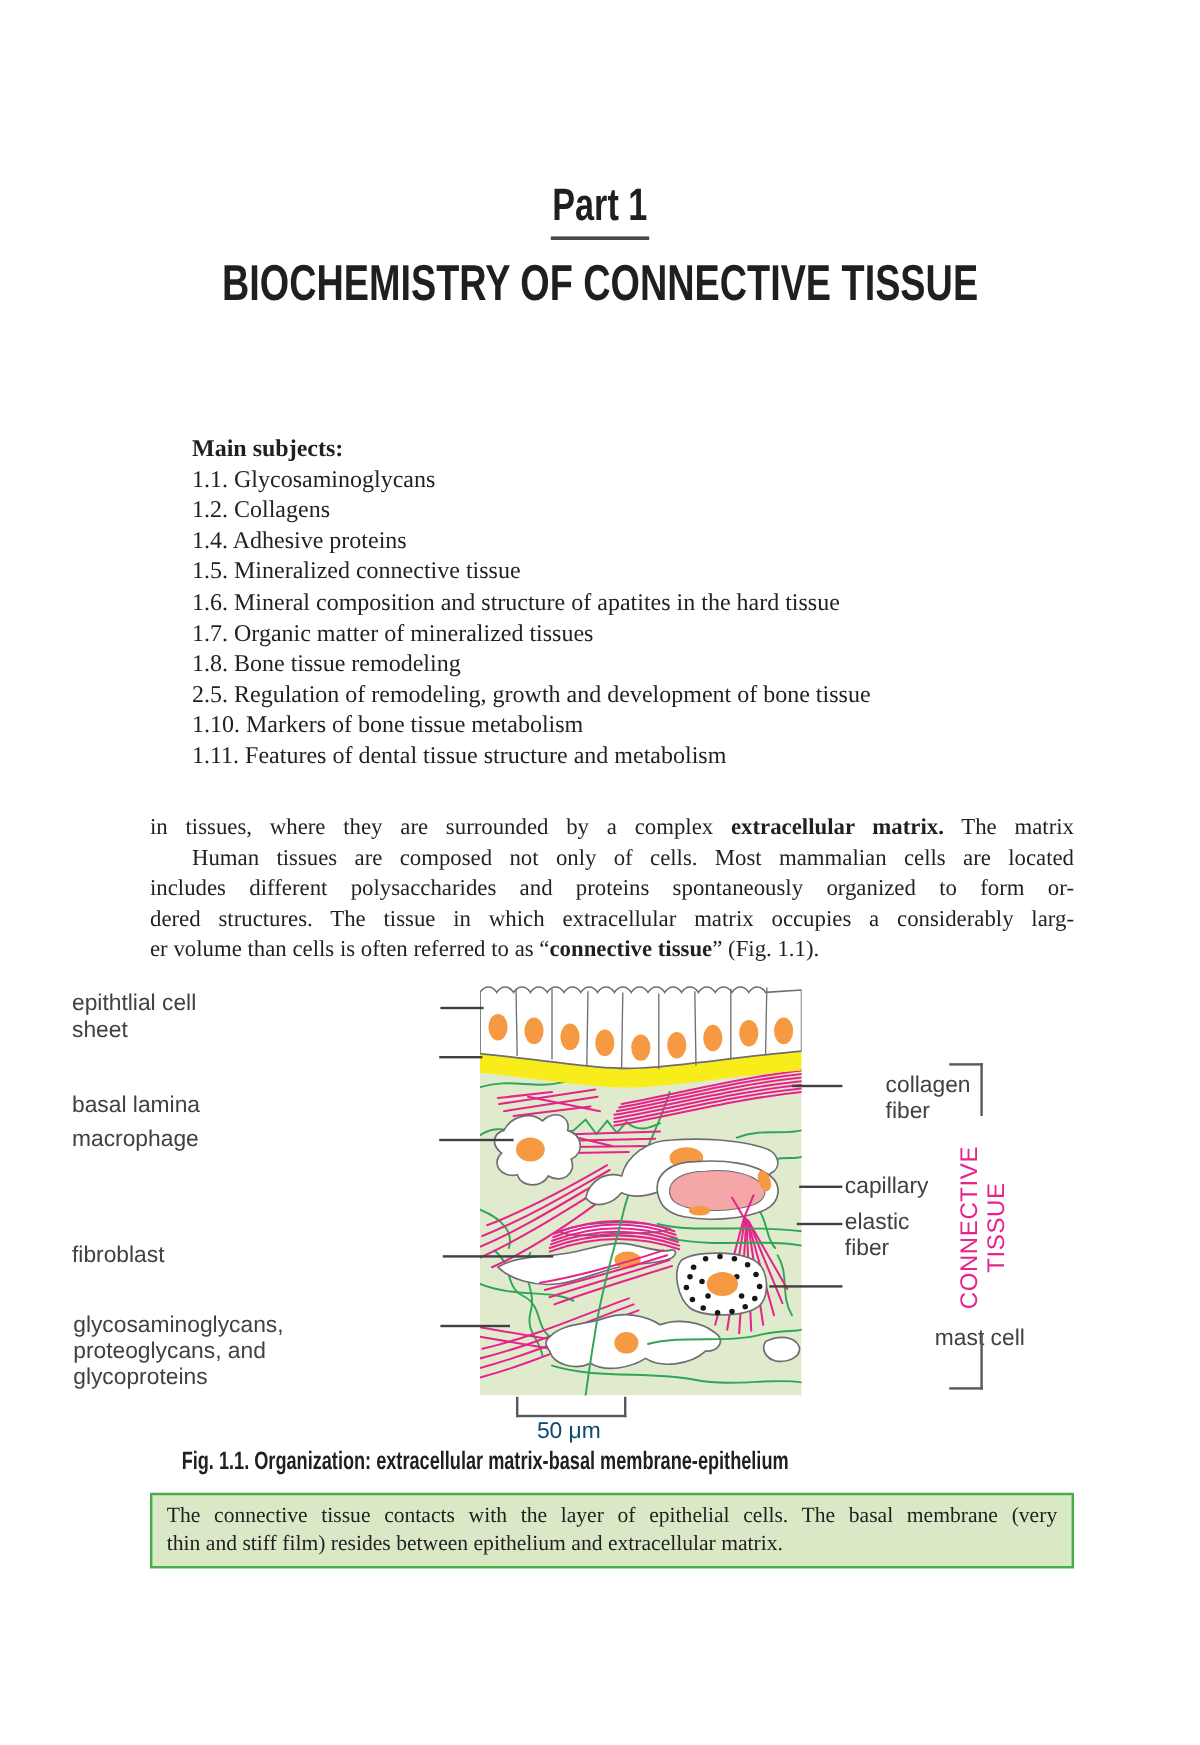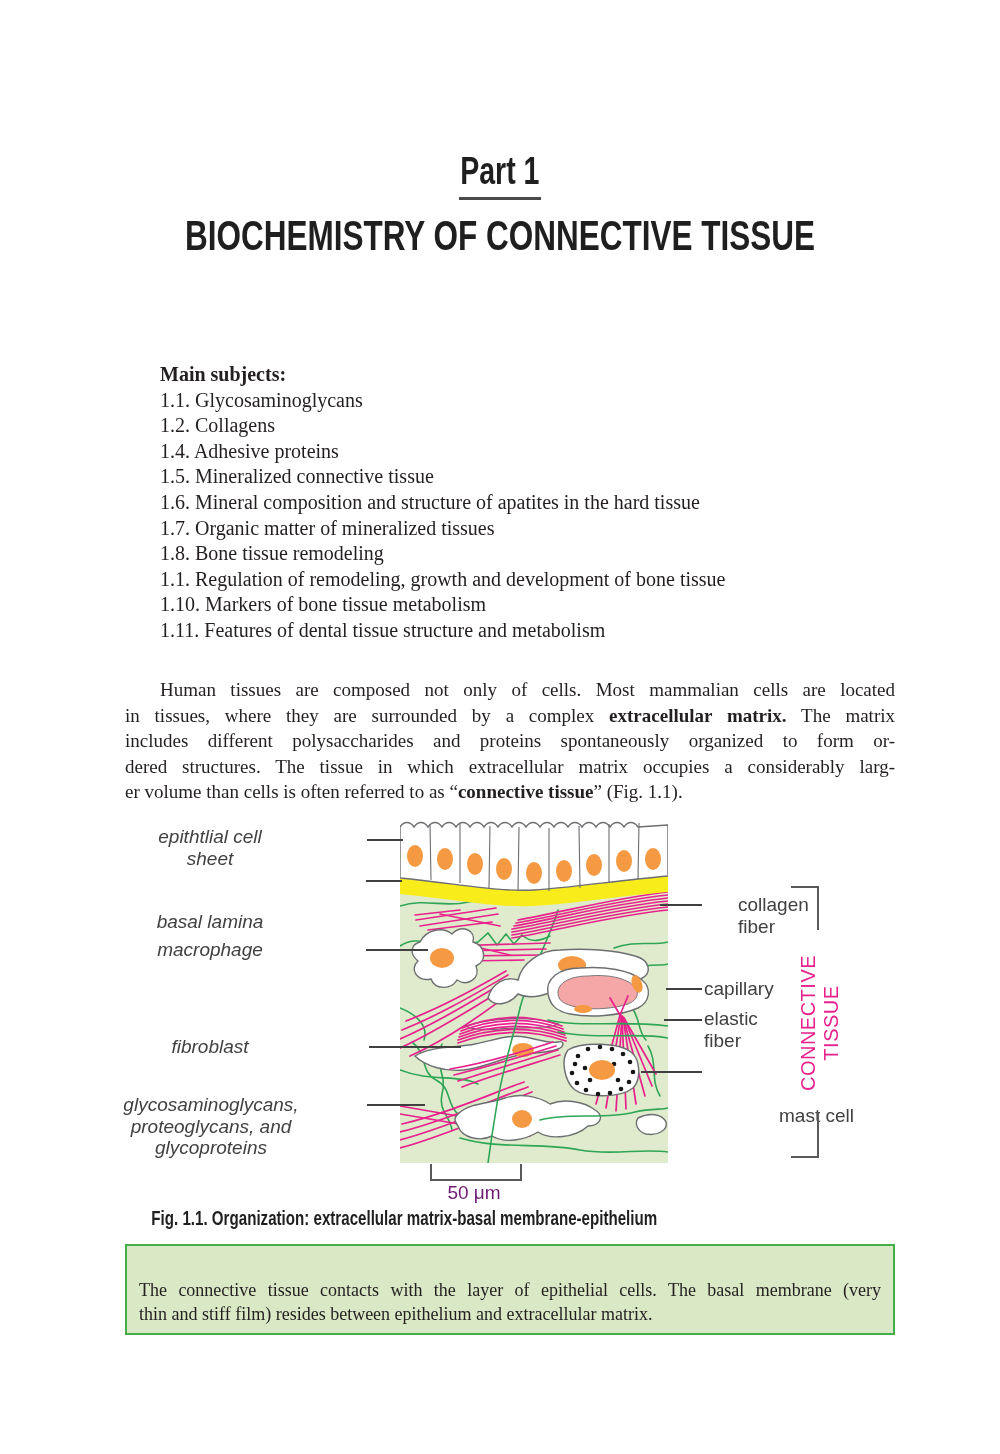--- a/index.html
+++ b/index.html
@@ -17,40 +17,40 @@
   .subj-head{font-weight:bold;}
   
   #intro{position:absolute;left:125px;top:677px;width:770px;font-size:19px;line-height:25.6px;}
   .pline{text-align:justify;}
   .pline.jl{text-align-last:justify;}
   .pline.ind{text-indent:35px;}
   .pline b{font-weight:bold;}
   
   .flabel{position:absolute;font-family:"Liberation Sans",sans-serif;font-size:19px;
         line-height:21.5px;color:#414042;white-space:pre-line;}
-  .flabel.right-al{text-align:center;font-style:italic;}
+  .flabel.right-al{text-align:left;}
   .conn{position:absolute;height:2px;background:#404041;}
   .corner{position:absolute;width:26px;}
   #side-label{position:absolute;left:705px;top:1010px;width:210px;height:26px;
         transform:rotate(-90deg);transform-origin:center;text-align:center;
         font-family:"Liberation Sans",sans-serif;font-size:20px;letter-spacing:.5px;
         color:var(--side-label);}
   #scale-bar{position:absolute;left:430px;top:1164px;width:88px;height:15px;
         border-left:2px solid #58595b;border-right:2px solid #58595b;border-bottom:2px solid #58595b;}
   #scale-label{position:absolute;left:408px;top:1182px;width:132px;text-align:center;
-        font-family:"Liberation Sans",sans-serif;font-size:19px;color:#701a75;}
+        font-family:"Liberation Sans",sans-serif;font-size:19px;color:#0c4a6e;}
   #caption{position:absolute;left:0;top:1206px;width:808px;text-align:center;}
   #caption span{display:inline-block;font-family:"Liberation Sans",sans-serif;font-weight:700;
         font-size:21px;color:#1f1f1f;transform:scaleX(.72);transform-origin:center;white-space:nowrap;}
   
   #note{position:absolute;left:125px;top:1244px;width:770px;box-sizing:border-box;
         background:var(--note-bg);border:2.5px solid var(--note-border);
         padding:5px 12px 7px 12px;font-size:18px;line-height:23.5px;}
   .nline{text-align:justify;}
-  .nline.jl{text-align-last:justify;margin-top:28px;}
+  .nline.jl{text-align-last:justify;}
   
   #fig-svg{position:absolute;left:400px;top:818px;}
   .bg{fill:var(--figure-bg);}
   .cellw{fill:#ffffff;stroke:var(--outline);stroke-width:1.4;}
   .sep{stroke:var(--outline);stroke-width:1.1;fill:none;}
   .nuc{fill:var(--nucleus);}
   .yellow{fill:var(--basal);}
   .pink{stroke:var(--fiber);fill:none;stroke-width:1.7;stroke-linecap:round;}
   .green{stroke:var(--elastic);fill:none;stroke-width:1.6;stroke-linecap:round;}
   .lumen{fill:var(--lumen);stroke:var(--outline);stroke-width:.9;}
@@ -69,28 +69,28 @@
 
   <div id="subjects">
     <div class="subj-head">Main subjects:</div>
   <div>1.1. Glycosaminoglycans</div>
       <div>1.2. Collagens</div>
       <div>1.4. Adhesive proteins</div>
       <div>1.5. Mineralized connective tissue</div>
       <div>1.6. Mineral composition and structure of apatites in the hard tissue</div>
       <div>1.7. Organic matter of mineralized tissues</div>
       <div>1.8. Bone tissue remodeling</div>
-      <div>1.1. Regulation of remodeling, growth and development of bone tissue</div>
+      <div>2.5. Regulation of remodeling, growth and development of bone tissue</div>
       <div>1.10. Markers of bone tissue metabolism</div>
       <div>1.11. Features of dental tissue structure and metabolism</div>
     </div>
 
   <div id="intro">
+      <div class="pline jl"><span>in tissues, where they are surrounded by a complex </span><b>extracellular matrix.</b><span> The matrix</span></div>
       <div class="pline jl ind"><span>Human tissues are composed not only of cells. Most mammalian cells are located</span></div>
-      <div class="pline jl"><span>in tissues, where they are surrounded by a complex </span><b>extracellular matrix.</b><span> The matrix</span></div>
       <div class="pline jl"><span>includes different polysaccharides and proteins spontaneously organized to form or-</span></div>
       <div class="pline jl"><span>dered structures. The tissue in which extracellular matrix occupies a considerably larg-</span></div>
       <div class="pline"><span>er volume than cells is often referred to as “</span><b>connective tissue</b><span>” (Fig. 1.1).</span></div>
     </div>
 
   <svg id="fig-svg" width="268" height="345" viewBox="0 0 268 345">
 
     <rect class="bg" x="0" y="60" width="268" height="285"></rect>
 
     <g>

